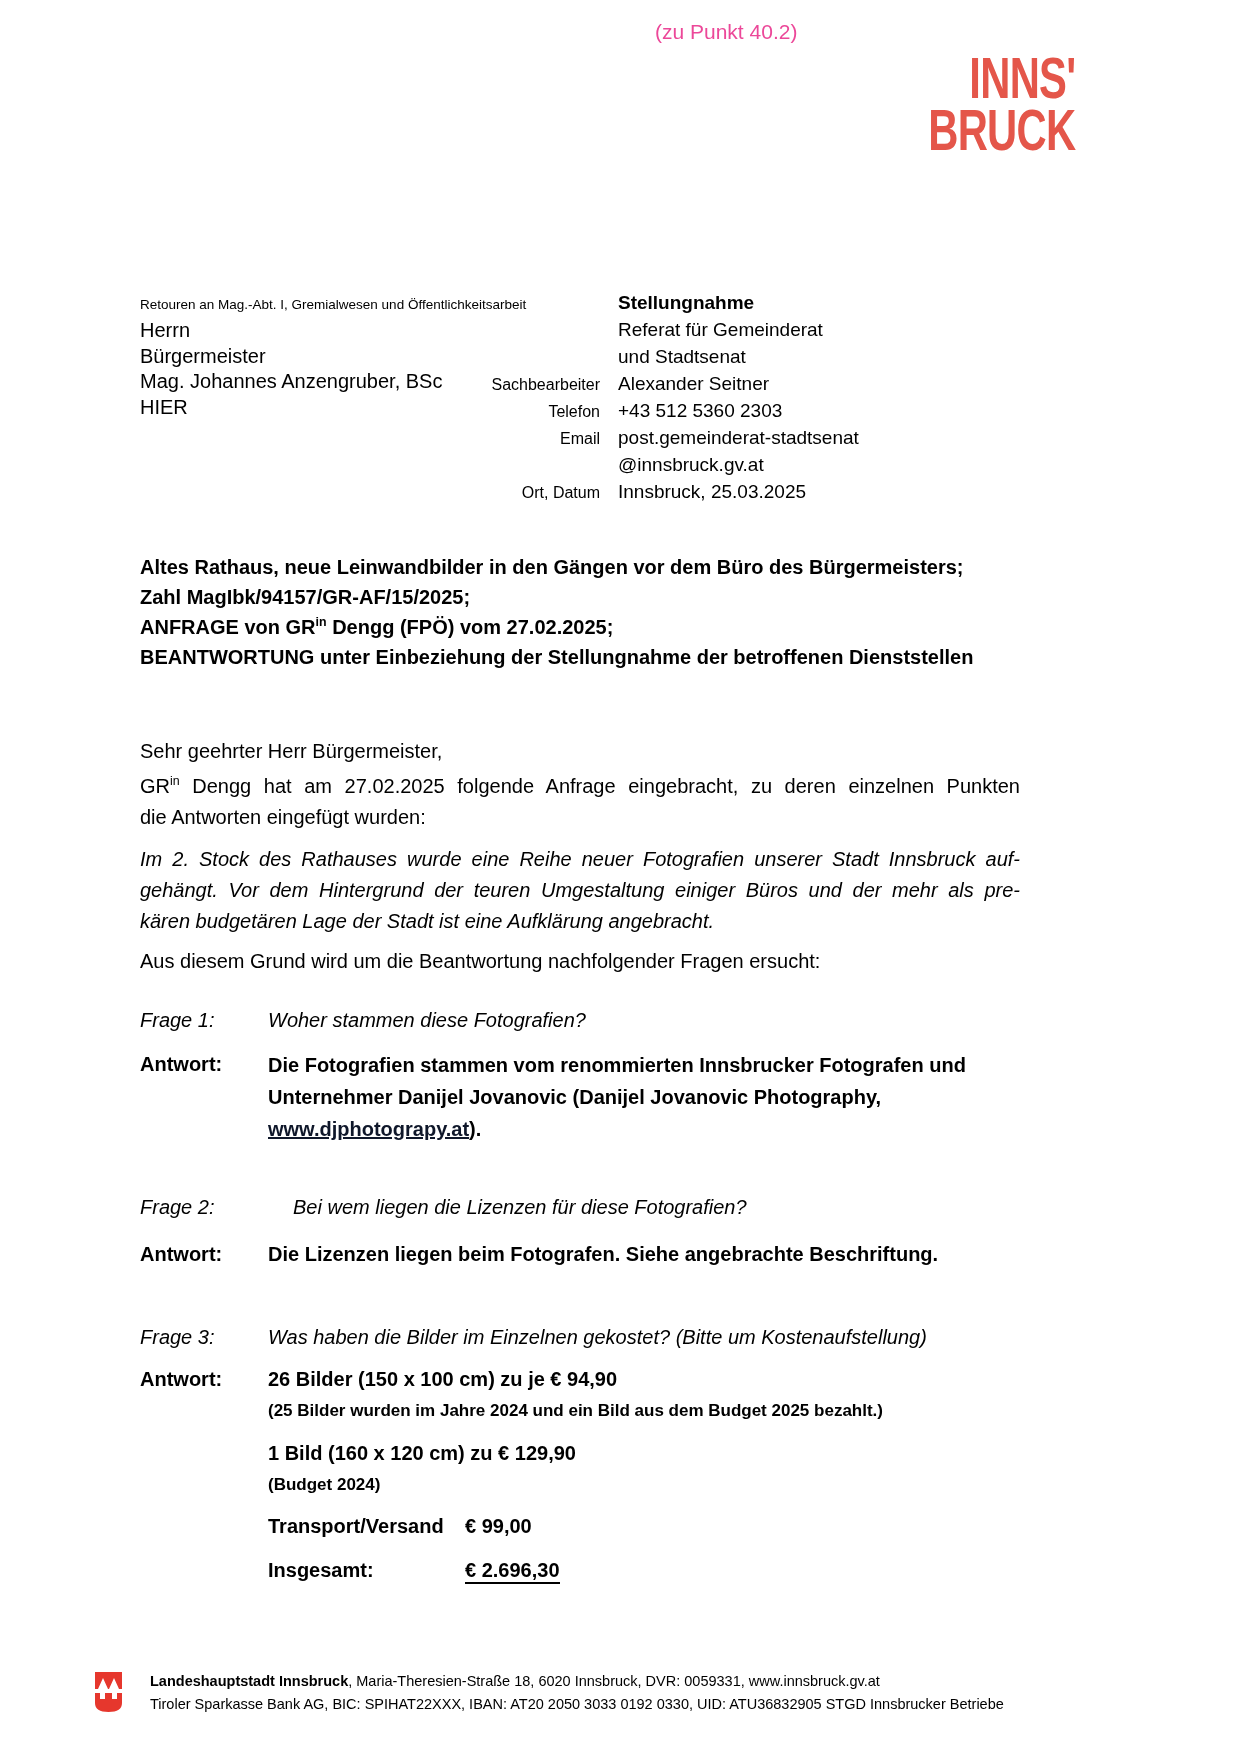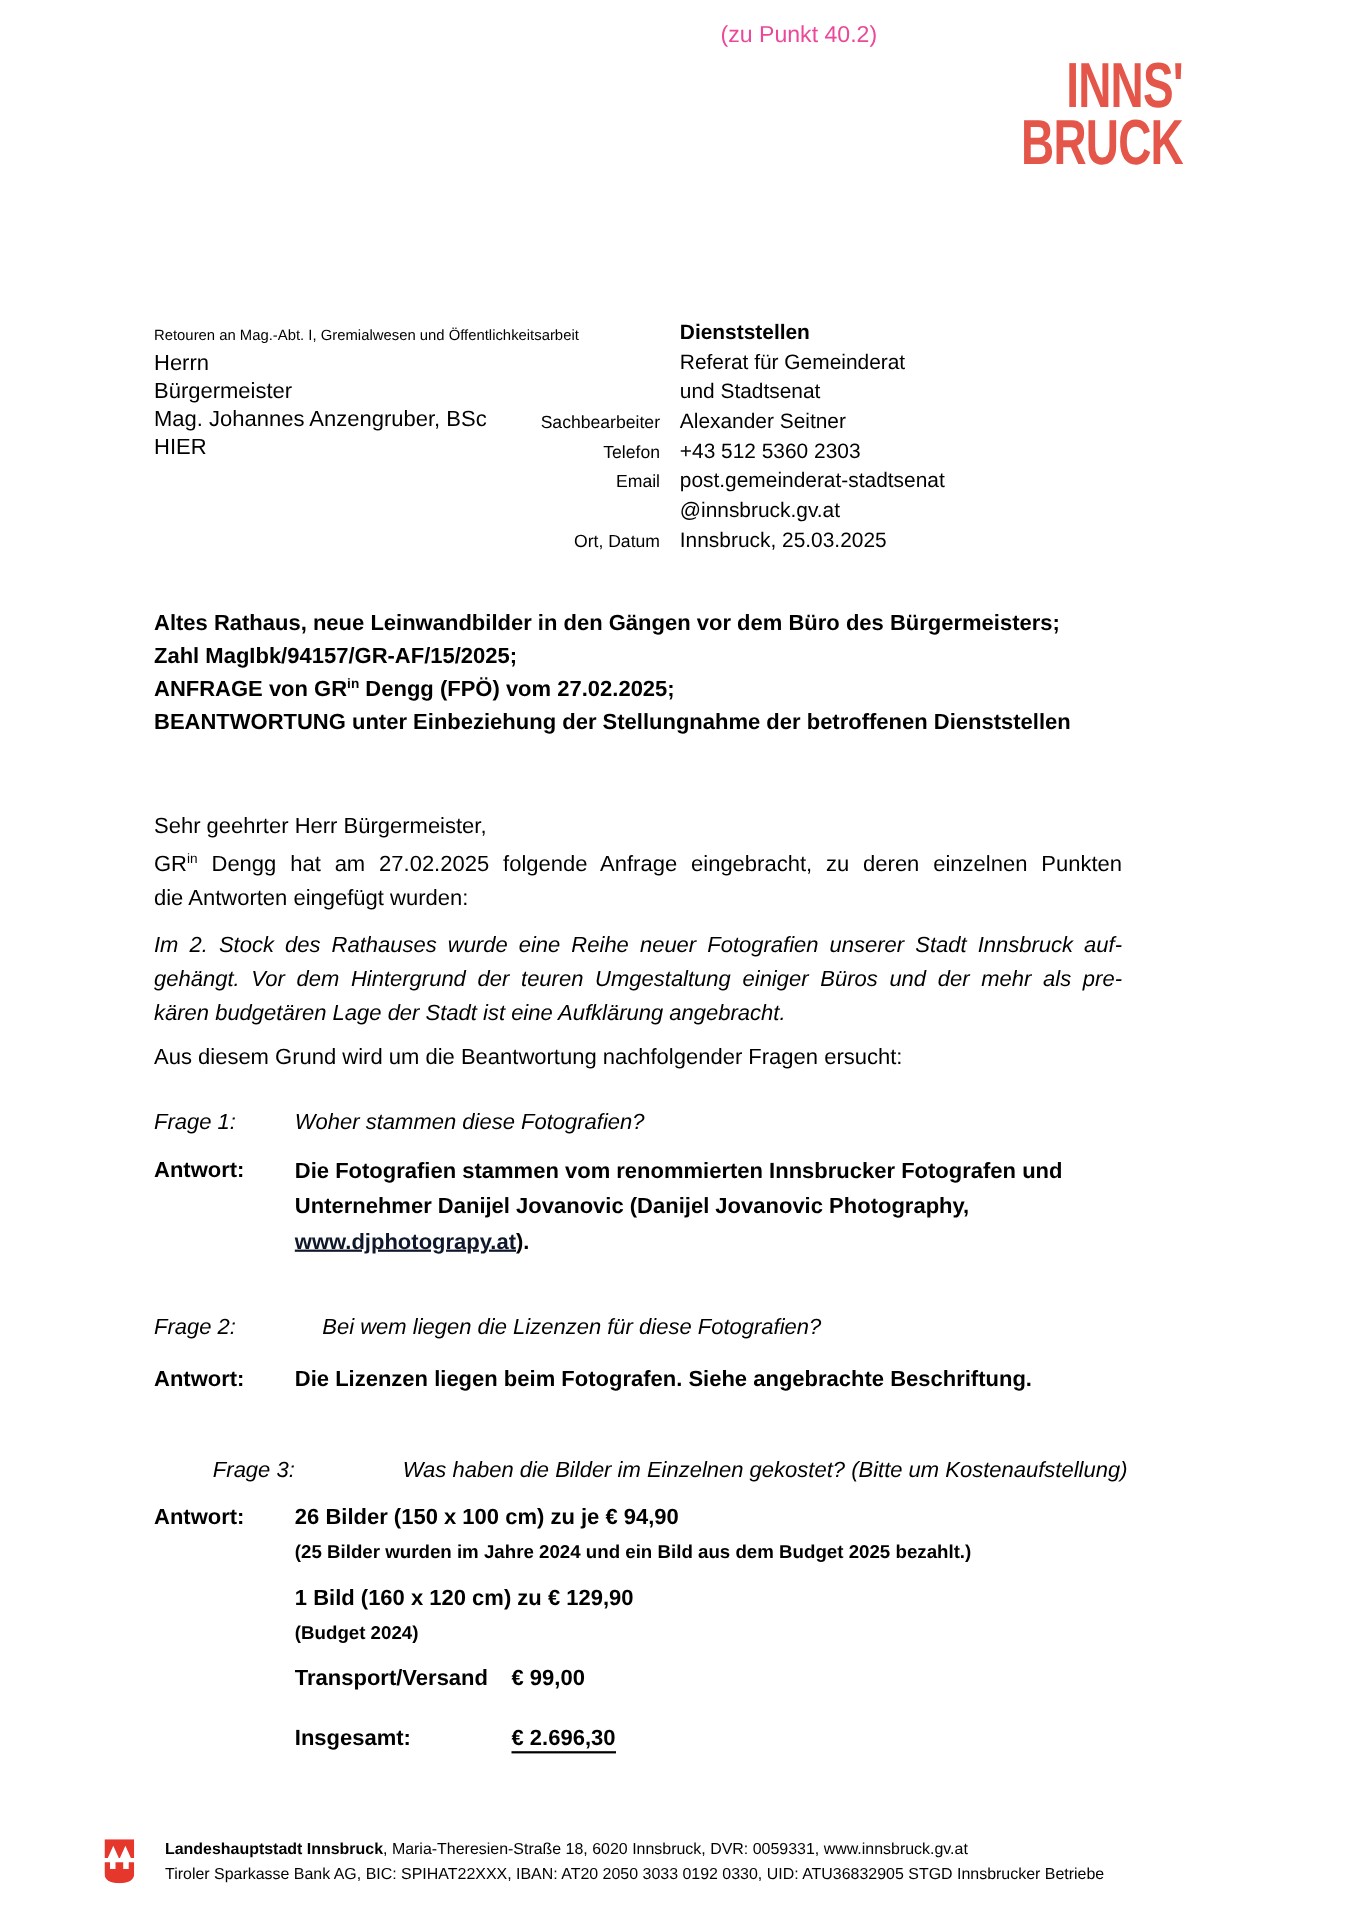--- a/index.html
+++ b/index.html
@@ -59,30 +59,30 @@
   .p3{top:946px; }
   .jline{text-align:justify; text-align-last:justify;}
   
   .qa-row{position:absolute; left:140px; width:885px; display:flex; font-size:20px; line-height:31px;}
   .qa-label{flex:0 0 128px;}
   .qa-content{flex:1 1 auto; max-width:757px;}
   .frage .qa-label, .frage .qa-content{font-style:italic;}
   .antwort .qa-label, .antwort .qa-content{font-weight:bold;}
   .q1{top:1005px;} .a1{top:1049px;}
   .q2{top:1192px;gap:25px;} .a2{top:1239px;}
-  .q3{top:1322px;text-align:right;} .a3{top:1364px;}
+  .q3{top:1322px;} .a3{top:1364px;}
   .a1 .qa-content div{line-height:32px;}
   a.doc-link{color:#0f172a; text-decoration:underline; font-weight:bold;}
   
   .cost-note{font-size:17px; line-height:26px; margin-top:3px;}
   .cost-item2{margin-top:13px;}
   .cost-row{position:relative; margin-top:14px; height:31px;}
   .cost-row .amount{position:absolute; left:197px; top:0; white-space:nowrap;}
   .row-shipping{margin-top:13px;}
-  .row-total{margin-top:23px;}
+  .row-total{margin-top:13px;}
   .total-underline{border-bottom:2.5px solid #000; padding-bottom:1px;}
   
   .footer{
     position:absolute; left:150px; top:1670px;
     font-size:14.5px; line-height:22.5px;
   }
   .crest{position:absolute; left:95px; top:1672px; width:27px; height:40px;}
 </style>
 </head>
 <body>
@@ -101,21 +101,21 @@
   <div class="recipient">
     <div>Herrn</div>
     <div>Bürgermeister</div>
     <div>Mag. Johannes Anzengruber, BSc</div>
     <div>HIER</div>
   </div>
 
   <div class="contact">
     <div class="c-row">
         <div class="c-label"></div>
-        <div class="c-value c-bold">Dienststellen</div>
+        <div class="c-value c-bold">Stellungnahme</div>
       </div>
     <div class="c-row">
         <div class="c-label"></div>
         <div class="c-value">Referat für Gemeinderat</div>
       </div>
     <div class="c-row">
         <div class="c-label"></div>
         <div class="c-value">und Stadtsenat</div>
       </div>
     <div class="c-row">

